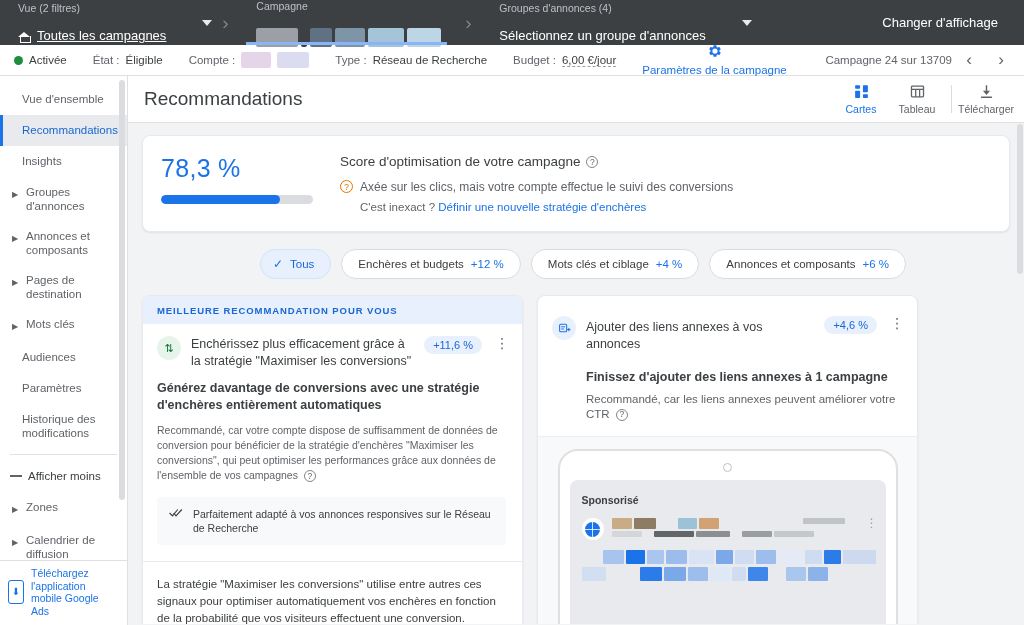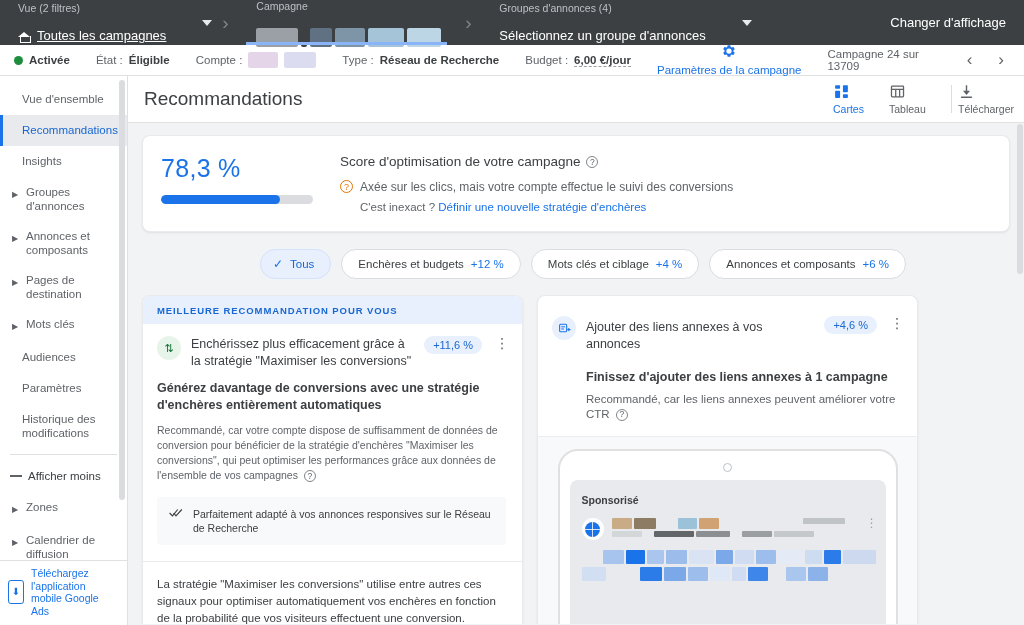--- a/index.html
+++ b/index.html
@@ -31,32 +31,32 @@
     border:1.3px solid #fff; border-top:none;
   }
   .caret { width:0;height:0;border-left:5px solid transparent;border-right:5px solid transparent;
            border-top:6px solid #e8eaed; margin-left:22px; align-self:center; }
   .tb-sep { width: 26px; display:flex; align-items:center; justify-content:center; color:#80868b;
             font-size: 19px; font-weight: 300; }
   .redact { height: 19px; border-radius: 2px; display:inline-block; }
   .redact-row { display:flex; gap:3px; align-items:center; margin-top:2px; }
   .campaign-seg { position: relative; }
   .campaign-underline { position:absolute; left:8px; right:8px; bottom:0; height:3px; background:#8ab4f8; }
-  .tb-right { margin-left:auto; display:flex; align-items:center; padding-right: 8px; font-size:13px; }
+  .tb-right { margin-left:auto; display:flex; align-items:center; padding-right: 16px; font-size:13px; }
   .tb-right .chg { color:#fff; padding: 0 10px; }
 
   
   .statusbar {
     height: 31px; background:#fff; border-bottom:1px solid #e0e0e0;
     display:flex; align-items:center; padding-left: 14px; font-size: 11.5px; color:#5f6368;
     gap: 0;
   }
   .st-item { display:flex; align-items:center; gap:6px; margin-right: 26px; white-space:nowrap; }
   .dot-green { width:9px;height:9px;border-radius:50%;background:#1e8e3e; display:inline-block; }
-  .st-strong { color:#3c4043;font-weight:bold; }
+  .st-strong { color:#3c4043; }
   .dash-underline { border-bottom: 1px dashed #9aa0a6; }
   .gear { width:14px; height:14px; position:relative; display:inline-block; }
   .link-blue { color:#1a73e8;flex-direction:column; }
   .st-right { margin-left:auto; display:flex; align-items:center; gap: 2px; padding-right: 8px; color:#5f6368; }
   .navarrow { width:30px;height:30px;display:flex;align-items:center;justify-content:center;
               font-size:17px; color:#5f6368; }
 
   
   .body-wrap { display:flex; height: calc(625px - 45px - 31px); }
 
@@ -84,21 +84,21 @@
   .promo-text { color:#1a73e8; font-size:10.5px; line-height:12.5px; }
   .sb-vscroll { position:absolute; right:2px; top:4px; width:6px; height: 420px;
                 background:#dadce0; border-radius:3px; }
 
   
   .main { flex:1; background:#f1f3f4; position:relative; overflow:hidden; }
   .main-header { background:#fff; height: 47px; display:flex; align-items:center;
                  padding: 0 10px 0 16px; border-bottom:1px solid #e0e0e0; }
   .page-title { font-size: 19px; color:#3c4043; font-weight:400; }
   .mh-tools { margin-left:auto; display:flex; align-items:center; gap:0; }
-  .tool { width:56px; display:flex; flex-direction:column; gap:3px;
+  .tool { width:56px; display:flex; flex-direction:column; align-items:center; gap:3px;
           font-size:10.5px; color:#5f6368; padding: 3px 0; }
   .tool.active { color:#1a73e8; }
   .tool-sep { width:1px; height:28px; background:#dadce0; margin: 0 6px; }
 
   
   .scroll-area { height: calc(625px - 45px - 31px - 48px); overflow:hidden; padding: 12px 14px 0 14px; }
   .score-card { background:#fff; border-radius:8px; border:1px solid #e8eaed;
                 padding: 16px 20px 18px 18px; display:flex; gap: 24px;
                 box-shadow: 0 1px 2px rgba(60,64,67,.1); }
   .score-left { width: 155px; flex:none; padding-top:2px; }

